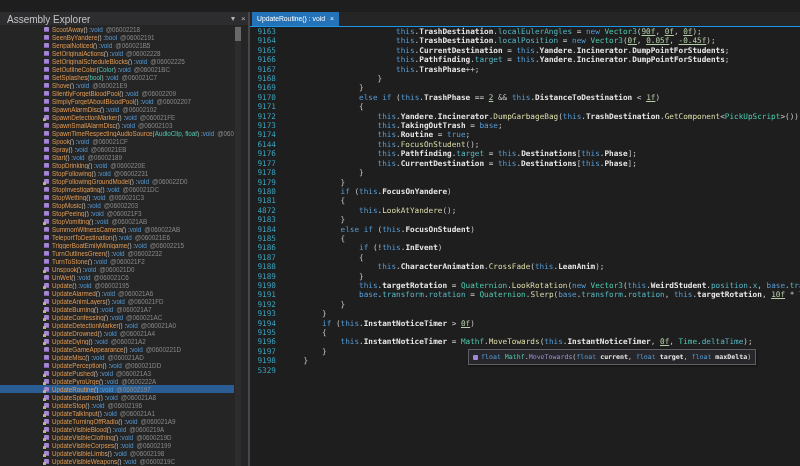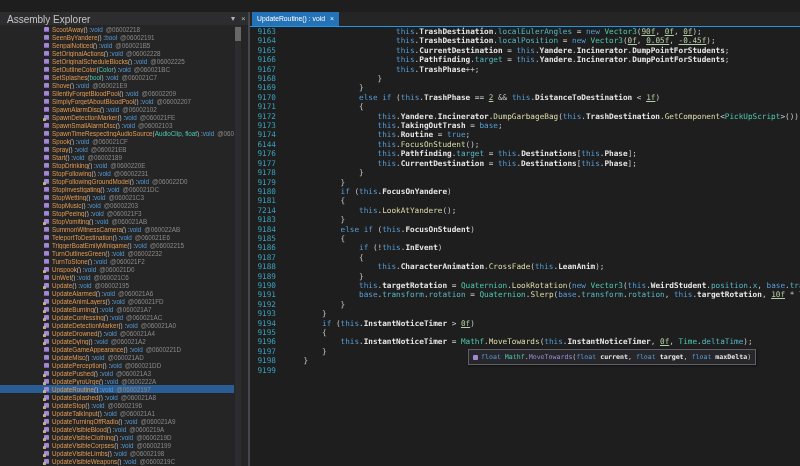--- a/index.html
+++ b/index.html
@@ -598,37 +598,37 @@
       <div class="code-line"><span class="ln">9172</span>                    <span class="tk-k">this</span><span class="tk-o">.</span><span class="tk-f">Yandere</span><span class="tk-o">.</span><span class="tk-f">Incinerator</span><span class="tk-o">.</span><span class="tk-m">DumpGarbageBag</span><span class="tk-o">(</span><span class="tk-k">this</span><span class="tk-o">.</span><span class="tk-f">TrashDestination</span><span class="tk-o">.</span><span class="tk-m">GetComponent</span><span class="tk-o">&lt;</span><span class="tk-ty">PickUpScript</span><span class="tk-o">&gt;());</span></div>
       <div class="code-line"><span class="ln">9173</span>                    <span class="tk-k">this</span><span class="tk-o">.</span><span class="tk-f">TakingOutTrash</span><span class="tk-o"> = </span><span class="tk-k">base</span><span class="tk-o">;</span></div>
       <div class="code-line"><span class="ln">9174</span>                    <span class="tk-k">this</span><span class="tk-o">.</span><span class="tk-f">Routine</span><span class="tk-o"> = </span><span class="tk-k">true</span><span class="tk-o">;</span></div>
       <div class="code-line"><span class="ln">6144</span>                    <span class="tk-k">this</span><span class="tk-o">.</span><span class="tk-m">FocusOnStudent</span><span class="tk-o">();</span></div>
       <div class="code-line"><span class="ln">9176</span>                    <span class="tk-k">this</span><span class="tk-o">.</span><span class="tk-f">Pathfinding</span><span class="tk-o">.</span><span class="tk-p">target</span><span class="tk-o"> = </span><span class="tk-k">this</span><span class="tk-o">.</span><span class="tk-f">Destinations</span><span class="tk-o">[</span><span class="tk-k">this</span><span class="tk-o">.</span><span class="tk-f">Phase</span><span class="tk-o">];</span></div>
       <div class="code-line"><span class="ln">9177</span>                    <span class="tk-k">this</span><span class="tk-o">.</span><span class="tk-f">CurrentDestination</span><span class="tk-o"> = </span><span class="tk-k">this</span><span class="tk-o">.</span><span class="tk-f">Destinations</span><span class="tk-o">[</span><span class="tk-k">this</span><span class="tk-o">.</span><span class="tk-f">Phase</span><span class="tk-o">];</span></div>
       <div class="code-line"><span class="ln">9178</span>                <span class="tk-o">}</span></div>
       <div class="code-line"><span class="ln">9179</span>            <span class="tk-o">}</span></div>
       <div class="code-line"><span class="ln">9180</span>            <span class="tk-k">if</span><span class="tk-o"> (</span><span class="tk-k">this</span><span class="tk-o">.</span><span class="tk-f">FocusOnYandere</span><span class="tk-o">)</span></div>
       <div class="code-line"><span class="ln">9181</span>            <span class="tk-o">{</span></div>
-      <div class="code-line"><span class="ln">7214</span>                <span class="tk-k">this</span><span class="tk-o">.</span><span class="tk-m">LookAtYandere</span><span class="tk-o">();</span></div>
+      <div class="code-line"><span class="ln">4872</span>                <span class="tk-k">this</span><span class="tk-o">.</span><span class="tk-m">LookAtYandere</span><span class="tk-o">();</span></div>
       <div class="code-line"><span class="ln">9183</span>            <span class="tk-o">}</span></div>
       <div class="code-line"><span class="ln">9184</span>            <span class="tk-k">else</span><span class="tk-o"> </span><span class="tk-k">if</span><span class="tk-o"> (</span><span class="tk-k">this</span><span class="tk-o">.</span><span class="tk-f">FocusOnStudent</span><span class="tk-o">)</span></div>
       <div class="code-line"><span class="ln">9185</span>            <span class="tk-o">{</span></div>
       <div class="code-line"><span class="ln">9186</span>                <span class="tk-k">if</span><span class="tk-o"> (!</span><span class="tk-k">this</span><span class="tk-o">.</span><span class="tk-f">InEvent</span><span class="tk-o">)</span></div>
       <div class="code-line"><span class="ln">9187</span>                <span class="tk-o">{</span></div>
       <div class="code-line"><span class="ln">9188</span>                    <span class="tk-k">this</span><span class="tk-o">.</span><span class="tk-f">CharacterAnimation</span><span class="tk-o">.</span><span class="tk-m">CrossFade</span><span class="tk-o">(</span><span class="tk-k">this</span><span class="tk-o">.</span><span class="tk-f">LeanAnim</span><span class="tk-o">);</span></div>
       <div class="code-line"><span class="ln">9189</span>                <span class="tk-o">}</span></div>
       <div class="code-line"><span class="ln">9190</span>                <span class="tk-k">this</span><span class="tk-o">.</span><span class="tk-f">targetRotation</span><span class="tk-o"> = </span><span class="tk-ty">Quaternion</span><span class="tk-o">.</span><span class="tk-m">LookRotation</span><span class="tk-o">(</span><span class="tk-k">new</span><span class="tk-o"> </span><span class="tk-ty">Vector3</span><span class="tk-o">(</span><span class="tk-k">this</span><span class="tk-o">.</span><span class="tk-f">WeirdStudent</span><span class="tk-o">.</span><span class="tk-p">position</span><span class="tk-o">.</span><span class="tk-p">x</span><span class="tk-o">, </span><span class="tk-k">base</span><span class="tk-o">.</span><span class="tk-p">transform</span></div>
       <div class="code-line"><span class="ln">9191</span>                <span class="tk-k">base</span><span class="tk-o">.</span><span class="tk-p">transform</span><span class="tk-o">.</span><span class="tk-p">rotation</span><span class="tk-o"> = </span><span class="tk-ty">Quaternion</span><span class="tk-o">.</span><span class="tk-m">Slerp</span><span class="tk-o">(</span><span class="tk-k">base</span><span class="tk-o">.</span><span class="tk-p">transform</span><span class="tk-o">.</span><span class="tk-p">rotation</span><span class="tk-o">, </span><span class="tk-k">this</span><span class="tk-o">.</span><span class="tk-f">targetRotation</span><span class="tk-o">, </span><span class="tk-n">10f</span><span class="tk-o"> * </span><span class="tk-ty">Time</span></div>
       <div class="code-line"><span class="ln">9192</span>            <span class="tk-o">}</span></div>
       <div class="code-line"><span class="ln">9193</span>        <span class="tk-o">}</span></div>
       <div class="code-line"><span class="ln">9194</span>        <span class="tk-k">if</span><span class="tk-o"> (</span><span class="tk-k">this</span><span class="tk-o">.</span><span class="tk-f">InstantNoticeTimer</span><span class="tk-o"> &gt; </span><span class="tk-n">0f</span><span class="tk-o">)</span></div>
       <div class="code-line"><span class="ln">9195</span>        <span class="tk-o">{</span></div>
       <div class="code-line"><span class="ln">9196</span>            <span class="tk-k">this</span><span class="tk-o">.</span><span class="tk-f">InstantNoticeTimer</span><span class="tk-o"> = </span><span class="tk-ty">Mathf</span><span class="tk-o">.</span><span class="tk-m">MoveTowards</span><span class="tk-o">(</span><span class="tk-k">this</span><span class="tk-o">.</span><span class="tk-f">InstantNoticeTimer</span><span class="tk-o">, </span><span class="tk-n">0f</span><span class="tk-o">, </span><span class="tk-ty">Time</span><span class="tk-o">.</span><span class="tk-p">deltaTime</span><span class="tk-o">);</span></div>
       <div class="code-line"><span class="ln">9197</span>        <span class="tk-o">}</span></div>
       <div class="code-line"><span class="ln">9198</span>    <span class="tk-o">}</span></div>
-      <div class="code-line"><span class="ln">9199</span></div>
+      <div class="code-line"><span class="ln">5329</span></div>
     </div>
 
   <div class="tooltip">
     <span class="tt-icon"></span><span id="tt-text"><span class="tk-k">float</span><span class="tk-o"> </span><span class="tk-ty">Mathf</span><span class="tk-o">.</span><span class="tk-mv">MoveTowards</span><span class="tk-o">(</span><span class="tk-k">float</span><span class="tk-prm"> current</span><span class="tk-o">, </span><span class="tk-k">float</span><span class="tk-prm"> target</span><span class="tk-o">, </span><span class="tk-k">float</span><span class="tk-prm"> maxDelta</span><span class="tk-o">)</span></span>
   </div>
 
 </div>
 
 </body></html>

